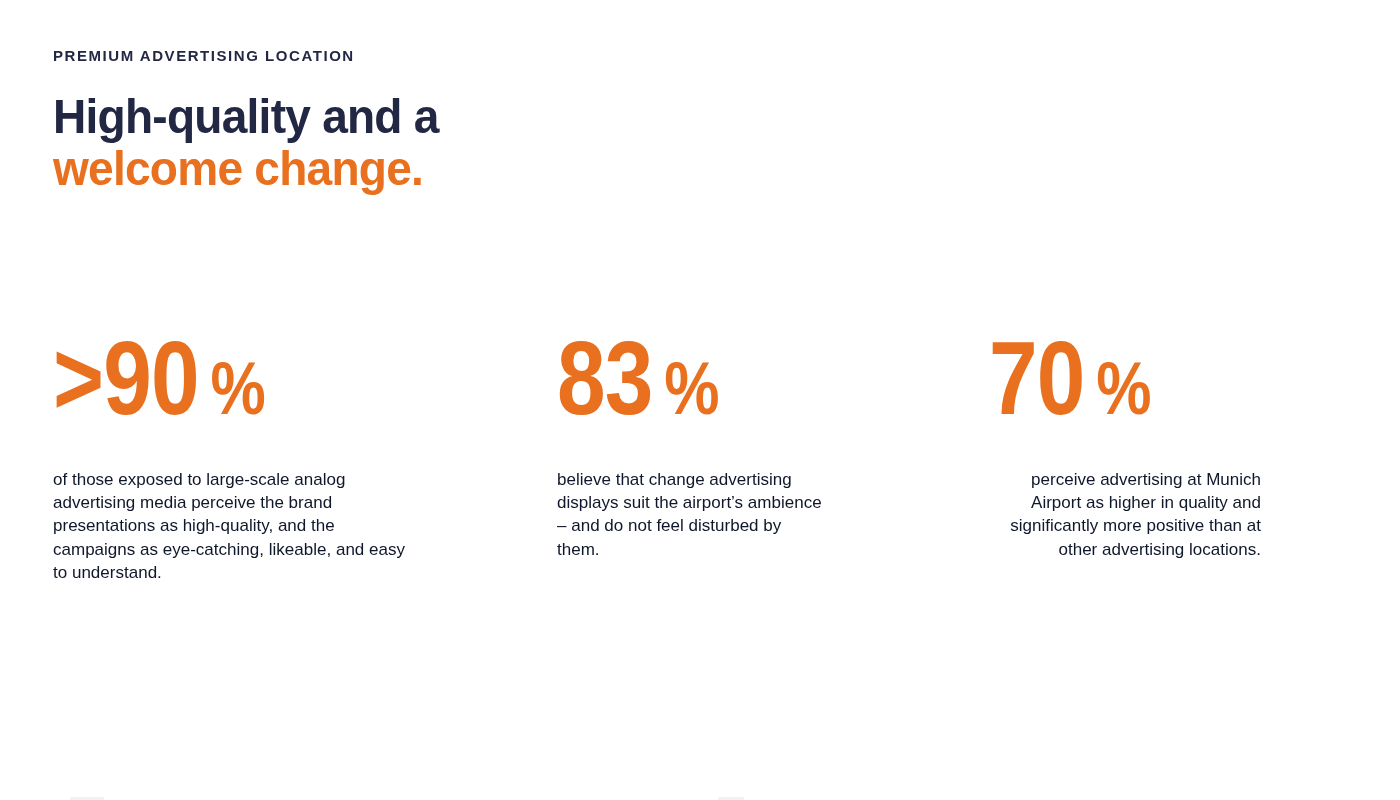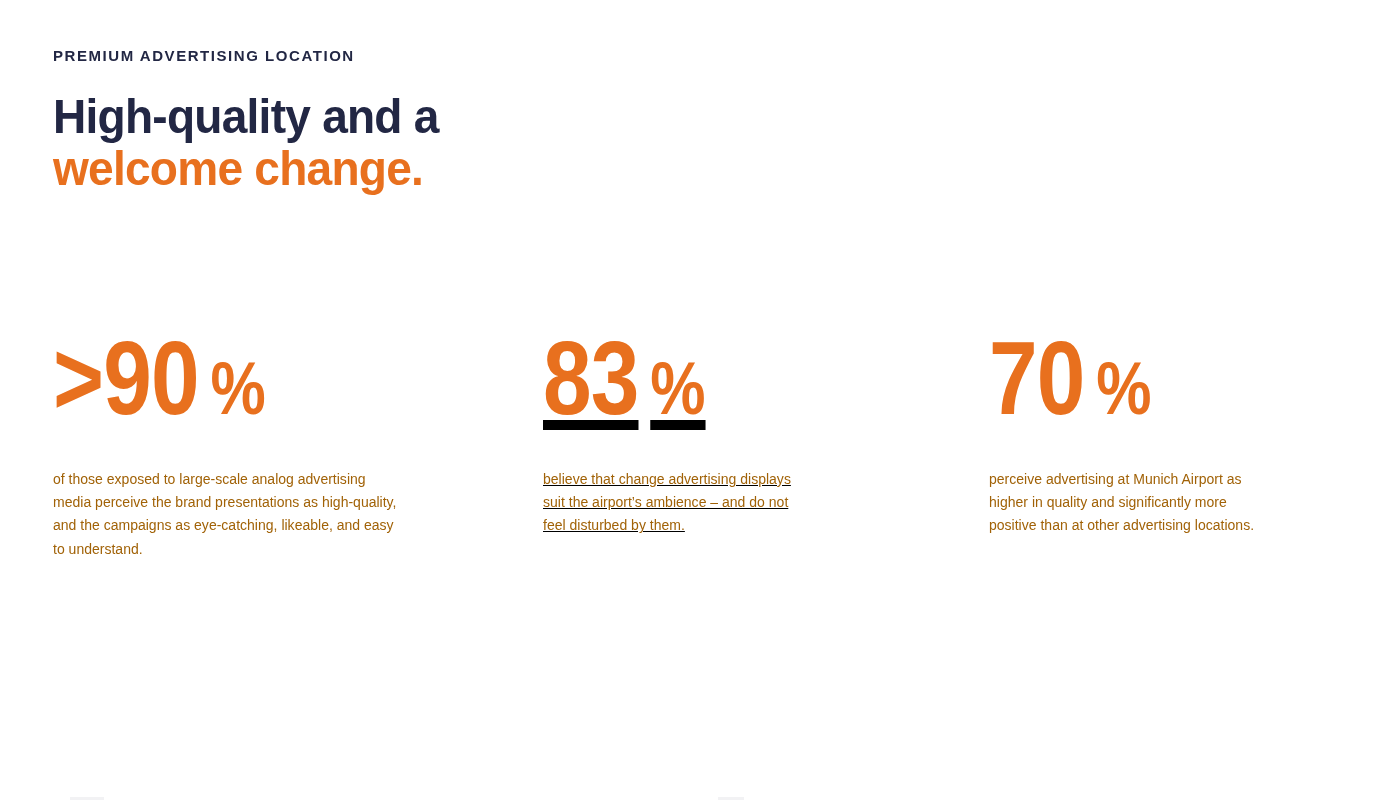--- a/index.html
+++ b/index.html
@@ -65,21 +65,21 @@
     top: 330px;
     width: 1400px;
     height: 300px;
   }
 
   .stat {
     position: absolute;
     top: 0;
   }
   .stat-col-1 { left: 53px;  width: 400px; }
-  .stat-col-2 { left: 543px; width: 330px; text-decoration: underline; }
+  .stat-col-2 { left: 557px; width: 330px; }
   .stat-col-3 { left: 989px; width: 330px; }
 
   .stat-figure {
     color: #E8701E;
     font-family: "Liberation Sans Narrow", "Liberation Sans", "DejaVu Sans Condensed", sans-serif;
     font-weight: 700;
     font-size: 104px;
     line-height: 96px;
     letter-spacing: -1px;
     white-space: nowrap;
@@ -88,29 +88,29 @@
     height: 96px;
   }
   .stat-figure .unit {
     font-size: 74px;
     letter-spacing: 0;
     padding-left: 14px;
   }
 
   .stat-body {
     margin-top: 42px;
-    color: #a16207;
+    color: #0f172a;
     font-family: "Liberation Sans", "DejaVu Sans", sans-serif;
-    font-size: 14px;
+    font-size: 17px;
     line-height: 23.2px;
     letter-spacing: 0.01px;
   }
   .stat-col-1 .stat-body { width: 352px; }
   .stat-col-2 .stat-body { width: 268px; }
-  .stat-col-3 .stat-body { width: 272px; }
+  .stat-col-3 .stat-body { width: 272px; text-align: right; }
 
   
   .bottom-edge {
     position: absolute;
     left: 0;
     bottom: 0;
     width: 1400px;
     height: 3px;
   }
   .edge-mark {

